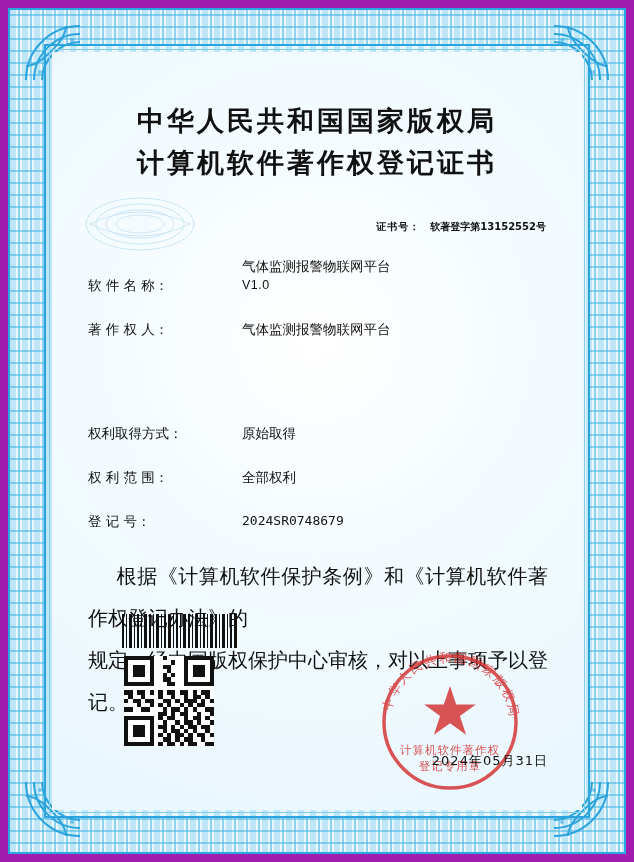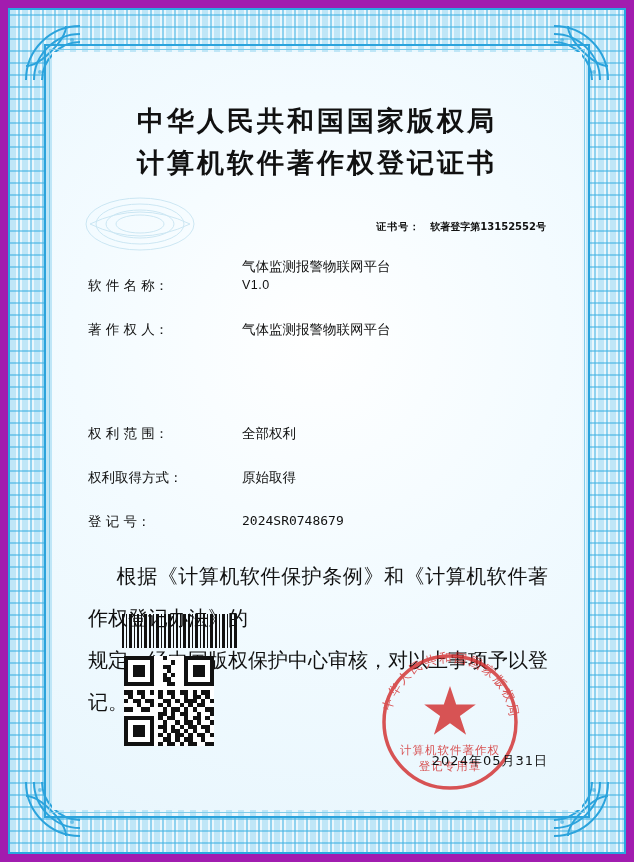--- a/index.html
+++ b/index.html
@@ -317,26 +317,26 @@
       <div class="field-row">
         <div class="field-label">著 作 权 人：</div>
         <div class="field-value">气体监测报警物联网平台</div>
       </div>
     </div>
 
     <div class="gap-block"></div>
 
     <div class="fields2">
       <div class="field-row">
+        <div class="field-label">权利取得方式：</div>
+        <div class="field-value">原始取得</div>
+      </div>
+      <div class="field-row">
         <div class="field-label">权 利 范 围：</div>
         <div class="field-value">全部权利</div>
-      </div>
-      <div class="field-row">
-        <div class="field-label">权利取得方式：</div>
-        <div class="field-value">原始取得</div>
       </div>
       <div class="field-row">
         <div class="field-label">登 记 号：</div>
         <div class="field-value mono">2024SR0748679</div>
       </div>
     </div>
 
     <div class="para">
       <span class="indent"></span><span>根据《计算机软件保护条例》和《计算机软件著作权登记办法》的</span><br>
       <span>规定，经中国版权保护中心审核，对以上事项予以登记。</span>

